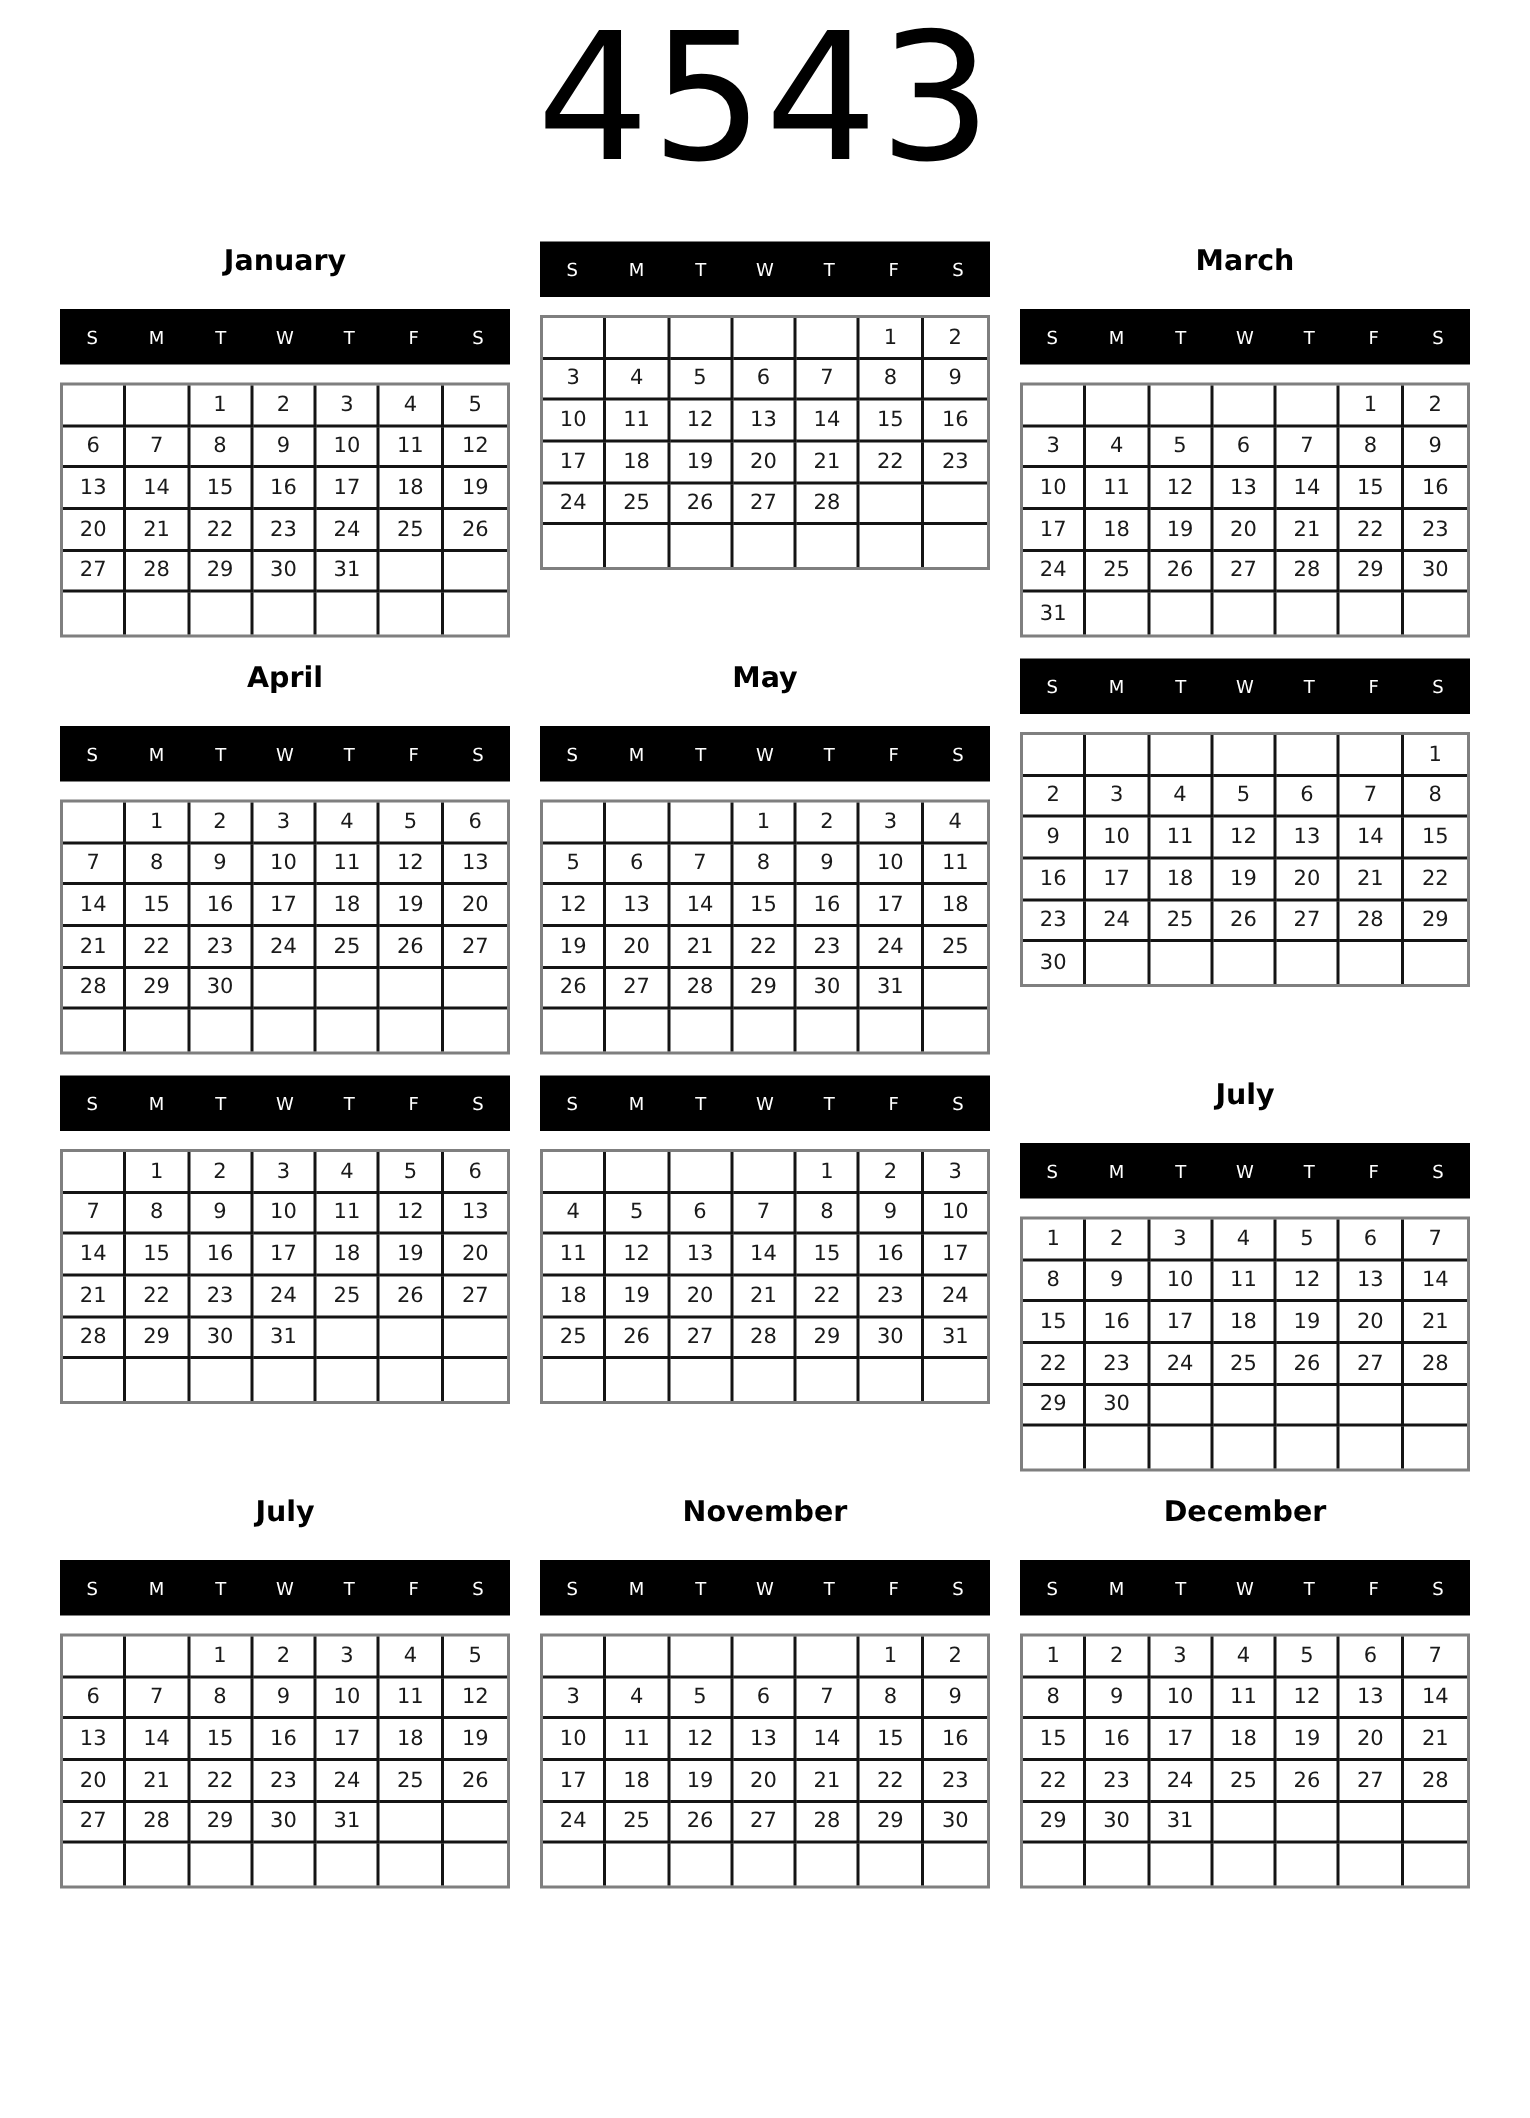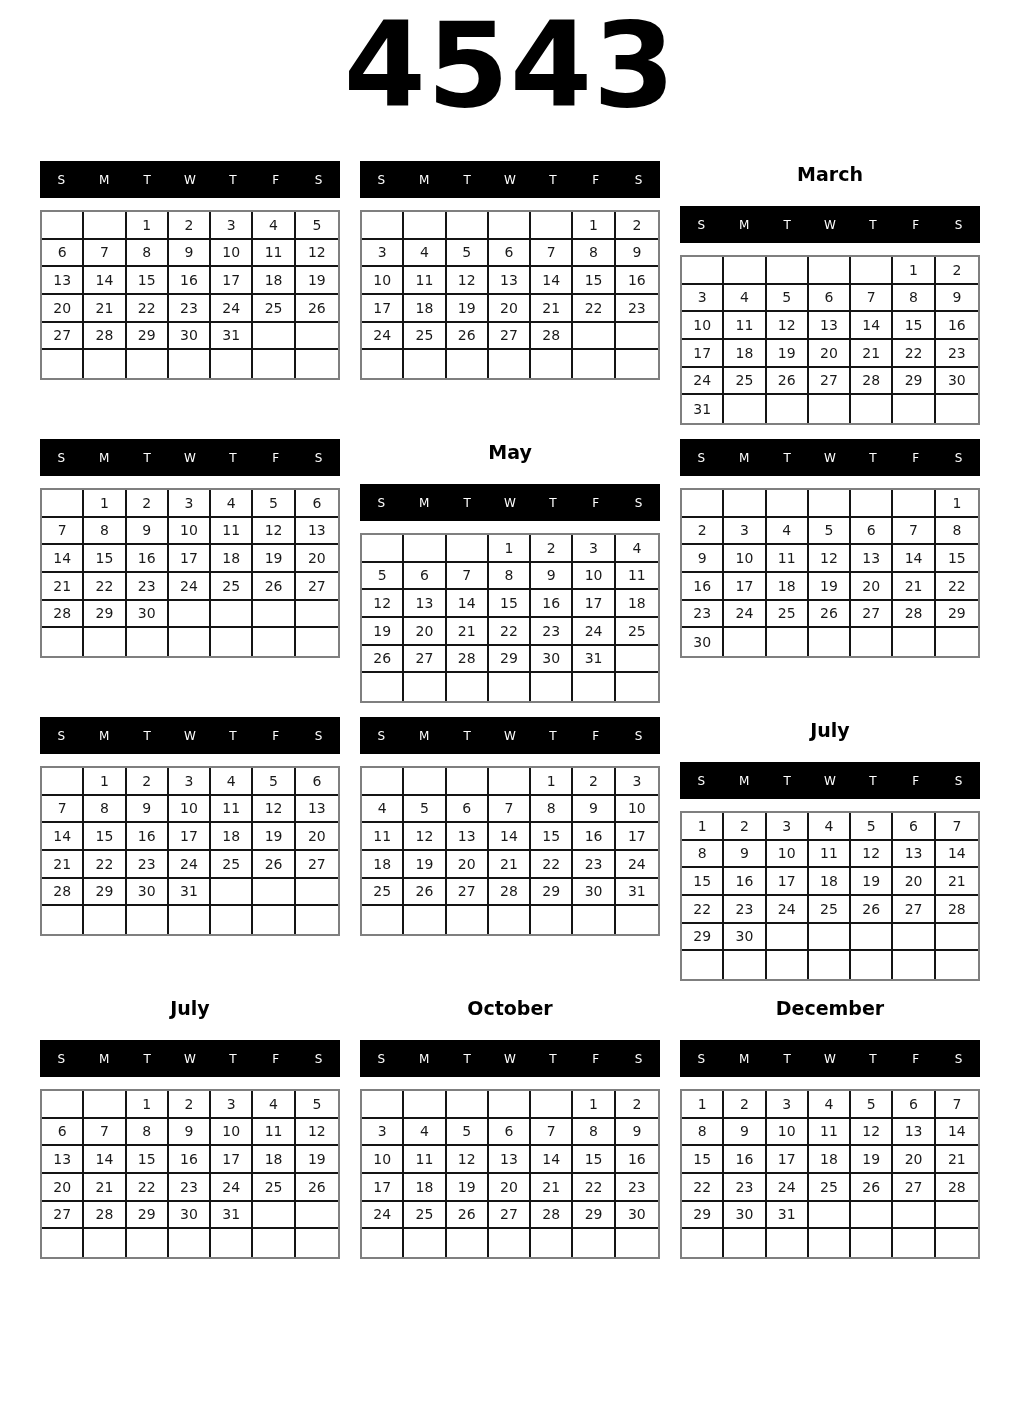--- a/index.html
+++ b/index.html
@@ -15,21 +15,21 @@
     overflow: hidden;
   }
   .year-title {
     margin: 0;
     height: 155px;
     box-sizing: border-box;
     padding-top: 6px;
     text-align: center;
     font-size: 118px;
     line-height: 1.0;
-    font-weight: bold;
+    font-weight: normal;
     letter-spacing: 1px;
     color: var(--title-text, #000);
   }
   .calendar-grid {
     margin: 0 40px;
     display: grid;
     grid-template-columns: repeat(3, 300px);
     column-gap: 20px;
     row-gap: 0;
   }
@@ -82,20 +82,21 @@
   .day-cell:nth-child(7n) { border-right: none; }
   .day-cell:nth-child(n+36) { border-bottom: none; }
 </style>
 </head>
 <body>
 
 <h1 class="year-title">4543</h1>
 
 <main class="calendar-grid">
   <section class="month">
+    <h2 class="month-name">January</h2>
     <div class="dow-header">
         <div class="dow-cell">S</div>
         <div class="dow-cell">M</div>
         <div class="dow-cell">T</div>
         <div class="dow-cell">W</div>
         <div class="dow-cell">T</div>
         <div class="dow-cell">F</div>
         <div class="dow-cell">S</div>
       </div>
     <div class="days-grid">
@@ -251,20 +252,21 @@
         <div class="day-cell"></div>
         <div class="day-cell"></div>
         <div class="day-cell"></div>
         <div class="day-cell"></div>
         <div class="day-cell"></div>
         <div class="day-cell"></div>
       </div>
   </section>
 
   <section class="month">
+    <h2 class="month-name">April</h2>
     <div class="dow-header">
         <div class="dow-cell">S</div>
         <div class="dow-cell">M</div>
         <div class="dow-cell">T</div>
         <div class="dow-cell">W</div>
         <div class="dow-cell">T</div>
         <div class="dow-cell">F</div>
         <div class="dow-cell">S</div>
       </div>
     <div class="days-grid">
@@ -646,21 +648,21 @@
         <div class="day-cell"></div>
         <div class="day-cell"></div>
         <div class="day-cell"></div>
         <div class="day-cell"></div>
         <div class="day-cell"></div>
         <div class="day-cell"></div>
       </div>
   </section>
 
   <section class="month">
-    <h2 class="month-name">October</h2>
+    <h2 class="month-name">November</h2>
     <div class="dow-header">
         <div class="dow-cell">S</div>
         <div class="dow-cell">M</div>
         <div class="dow-cell">T</div>
         <div class="dow-cell">W</div>
         <div class="dow-cell">T</div>
         <div class="dow-cell">F</div>
         <div class="dow-cell">S</div>
       </div>
     <div class="days-grid">

